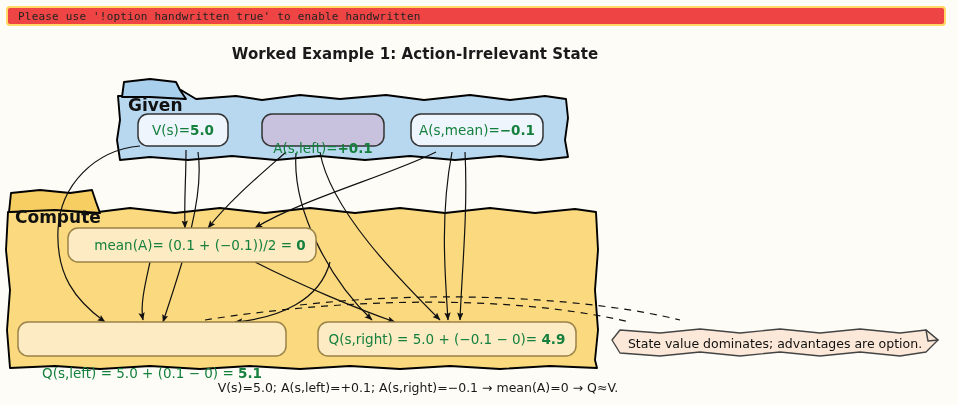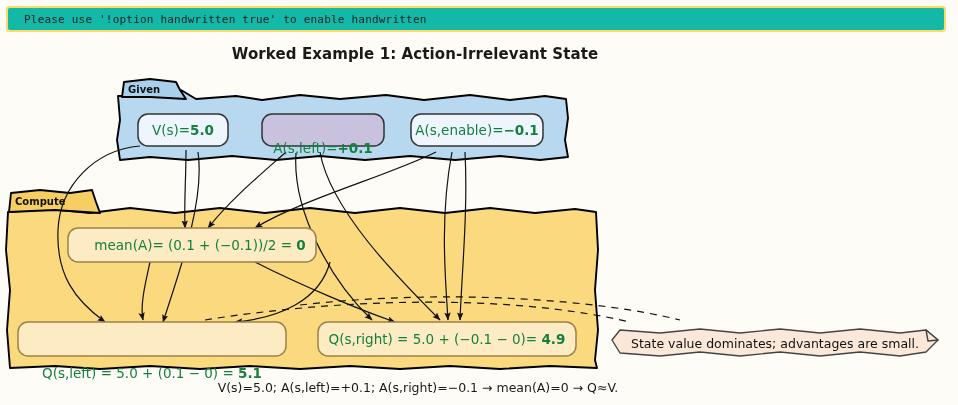--- a/index.html
+++ b/index.html
@@ -15,28 +15,28 @@
     font-family: "DejaVu Sans", sans-serif;
     color: #1a1a1a;
   }
 
   
   #notice-banner {
     position: absolute;
     left: 6px;
     top: 6px;
     width: 940px;
-    height: 26px;
+    height: 20px;
     box-sizing: border-box;
-    background: #14b8a6;
+    background: #ef4444;
     border: 2px solid #ffd966;
     border-radius: 4px;
     display: flex;
     align-items: center;
-    padding-left: 16px;
+    padding-left: 10px;
   }
   #notice-banner .notice-text {
     font-family: "DejaVu Sans Mono", monospace;
     font-size: 11px;
     color: #222;
     letter-spacing: 0.2px;
   }
 
   
   #page-title {
@@ -67,24 +67,25 @@
     font-size: 13.5px;
     color: #15803d;
     transform: translate(-50%, -50%);
     pointer-events: none;
   }
   .node-label b { font-weight: bold; }
 
   .group-tag {
     position: absolute;
     white-space: nowrap;
-    font-size: 10px;
+    font-size: 17px;
     font-weight: bold;
     color: #111;
     transform: translate(0, -50%);
+    margin-top: 16px;
   }
 
   #note-text {
     position: absolute;
     white-space: nowrap;
     font-size: 12.5px;
     color: #111;
     transform: translate(-50%, -50%);
   }
 
@@ -183,27 +184,27 @@
 <div class="group-tag" style="left:128px; top:89px;">Given</div>
 <div class="group-tag" style="left:15px; top:201px;">Compute</div>
 
 <div class="node-label" style="left:183px; top:130px;">
   <span>V(s)=</span><b>5.0</b>
 </div>
 <div class="node-label" style="left:323px; top:148px;">
   <span>A(s,left)=</span><b>+0.1</b>
 </div>
 <div class="node-label" style="left:477px; top:130px;">
-  <span>A(s,enable)=</span><b>−0.1</b>
+  <span>A(s,mean)=</span><b>−0.1</b>
 </div>
 <div class="node-label" style="left:200px; top:245px;">
   <span>mean(A)= (0.1 + (−0.1))/2 = </span><b>0</b>
 </div>
 <div class="node-label" style="left:152px; top:347px;margin-top:26px;">
   <span>Q(s,left)  = 5.0 + (0.1 − 0)  = </span><b>5.1</b>
 </div>
 <div class="node-label" style="left:447px; top:339px;">
   <span>Q(s,right) = 5.0 + (−0.1 − 0)= </span><b>4.9</b>
 </div>
 
-<div id="note-text" style="left:775px; top:343px;">State value dominates; advantages are small.</div>
+<div id="note-text" style="left:775px; top:343px;">State value dominates; advantages are option.</div>
 
 <div id="caption">V(s)=5.0; A(s,left)=+0.1; A(s,right)=−0.1 → mean(A)=0 → Q≈V.</div>
 
 </body></html>

